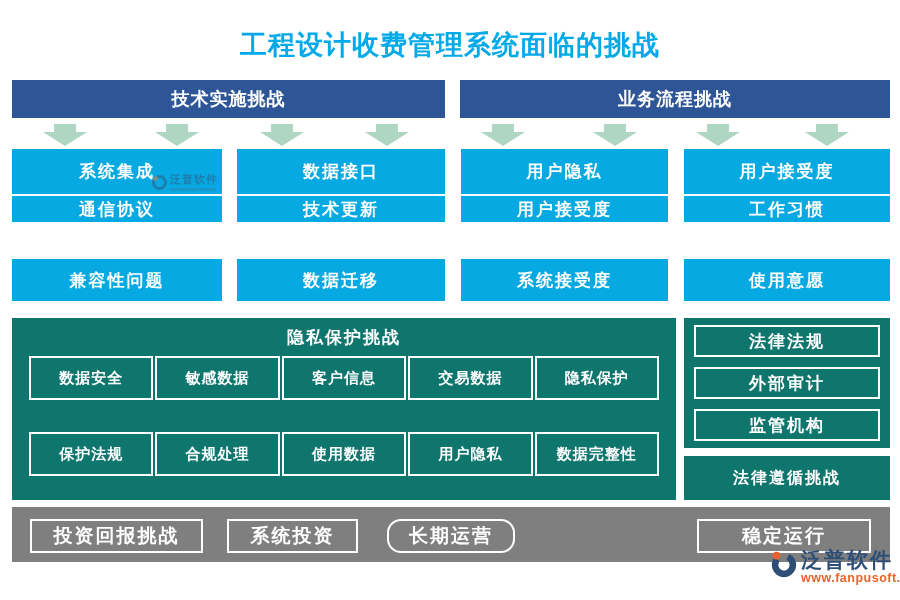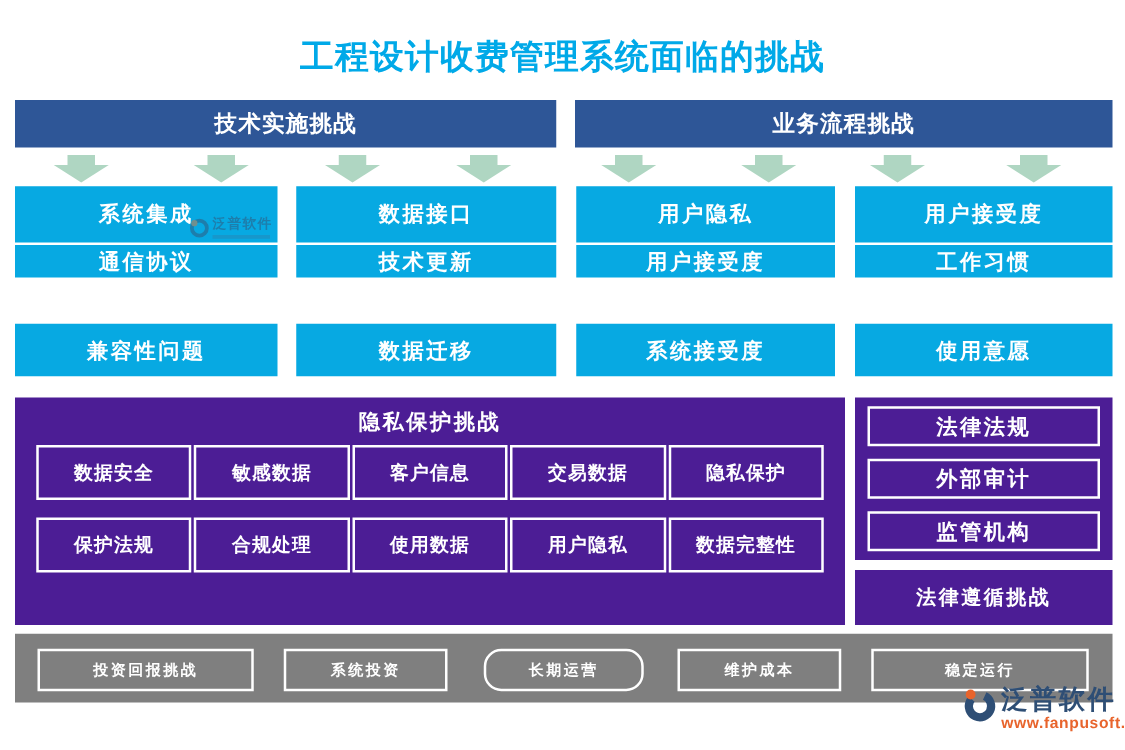--- a/index.html
+++ b/index.html
@@ -28,41 +28,41 @@
   .c2{left:461px;width:207px;}.c3{left:684px;width:206px;}
   .r0{top:149px;height:45px;}.r1{top:196px;height:26px;}.r2{top:259px;height:42px;}
 
   .wm{position:absolute;right:4px;bottom:3px;display:flex;align-items:center;gap:3px;opacity:0.55;}
   .wm-icon{width:15px;height:15px;border-radius:50%;border:3px solid #2F5B80;box-sizing:border-box;position:relative;}
   .wm-icon::before{content:"";position:absolute;left:-2px;top:-2px;width:5px;height:5px;border-radius:50%;background:#C77B4A;}
   .wm-col{display:flex;flex-direction:column;align-items:flex-start;}
   .wm-brand{font-size:11px;font-weight:bold;color:#2F5B80;line-height:1.05;letter-spacing:1px;}
   .wm-sub{width:46px;height:3px;background:#3C6E96;opacity:0.55;margin-top:2px;}
 
-  .panel{position:absolute;background:#4c1d95;}
+  .panel{position:absolute;background:#0f766e;}
   .privacy{left:12px;top:318px;width:664px;height:182px;box-sizing:border-box;}
   .privacy-title{height:38px;line-height:40px;text-align:center;color:#fff;
                  font-size:17px;font-weight:bold;letter-spacing:2px;}
-  .p-row{display:flex;gap:2px;padding:0 17px;margin-bottom:14px;}
+  .p-row{display:flex;gap:2px;padding:0 17px;margin-bottom:32px;}
   .p-box{flex:1;height:40px;border:2px solid #ffffff;box-sizing:content-box;color:#ffffff;
          font-size:15px;font-weight:bold;display:flex;align-items:center;justify-content:center;
          letter-spacing:1px;}
 
   .legal{left:684px;top:318px;width:206px;height:130px;box-sizing:border-box;
          padding:7px 10px;display:flex;flex-direction:column;justify-content:space-between;}
   .l-box{height:32px;border:2px solid #ffffff;box-sizing:border-box;color:#ffffff;
          font-size:17px;font-weight:bold;display:flex;align-items:center;justify-content:center;
          letter-spacing:2px;}
 
   .banner{left:684px;top:456px;width:206px;height:44px;color:#ffffff;font-size:16px;font-weight:bold;
           display:flex;align-items:center;justify-content:center;letter-spacing:2px;}
 
   .roi{position:absolute;left:12px;top:507px;width:878px;height:55px;background:#7F7F7F;}
   .roi-box{position:absolute;top:12px;height:34px;box-sizing:border-box;border:2px solid #ffffff;
-           color:#ffffff;font-size:12px;font-weight:bold;display:flex;align-items:center;
+           color:#ffffff;font-size:19px;font-weight:bold;display:flex;align-items:center;
            justify-content:center;letter-spacing:2px;}
   .b0{left:18px;width:173px;}.b1{left:215px;width:131px;}.b2{left:375px;width:128px;border-radius:14px;}
   .b3{left:530px;width:131px;}.b4{left:685px;width:174px;}
 
   .logo{position:absolute;left:769px;top:549px;display:flex;align-items:flex-start;gap:2px;z-index:5;}
   .logo-col{display:flex;flex-direction:column;line-height:1;}
   .logo-brand{font-size:21px;font-weight:bold;color:#2E4E75;letter-spacing:2px;}
   .logo-site{font-size:12.5px;font-weight:bold;color:#E8642C;margin-top:2px;letter-spacing:0.5px;}
 </style>
 </head>
@@ -155,21 +155,20 @@
     <div class="l-box">外部审计</div>
     <div class="l-box">监管机构</div>
   </div>
 
   <div class="panel banner">法律遵循挑战</div>
 
   <div class="roi">
     <div class="roi-box b0">投资回报挑战</div>
     <div class="roi-box b1">系统投资</div>
     <div class="roi-box b2">长期运营</div>
-    <div class="roi-box b3">维护成本</div>
     <div class="roi-box b4">稳定运行</div>
   </div>
 
   <div class="logo">
     <svg width="30" height="30" viewBox="0 0 32 32">
       <circle cx="16" cy="17" r="9.5" fill="none" stroke="#2E4E75" stroke-width="7" stroke-dasharray="47 13" transform="rotate(-65 16 17)"></circle>
       <circle cx="8" cy="7" r="4.2" fill="#E8642C"></circle>
     </svg>
     <div class="logo-col">
       <span class="logo-brand">泛普软件</span>

